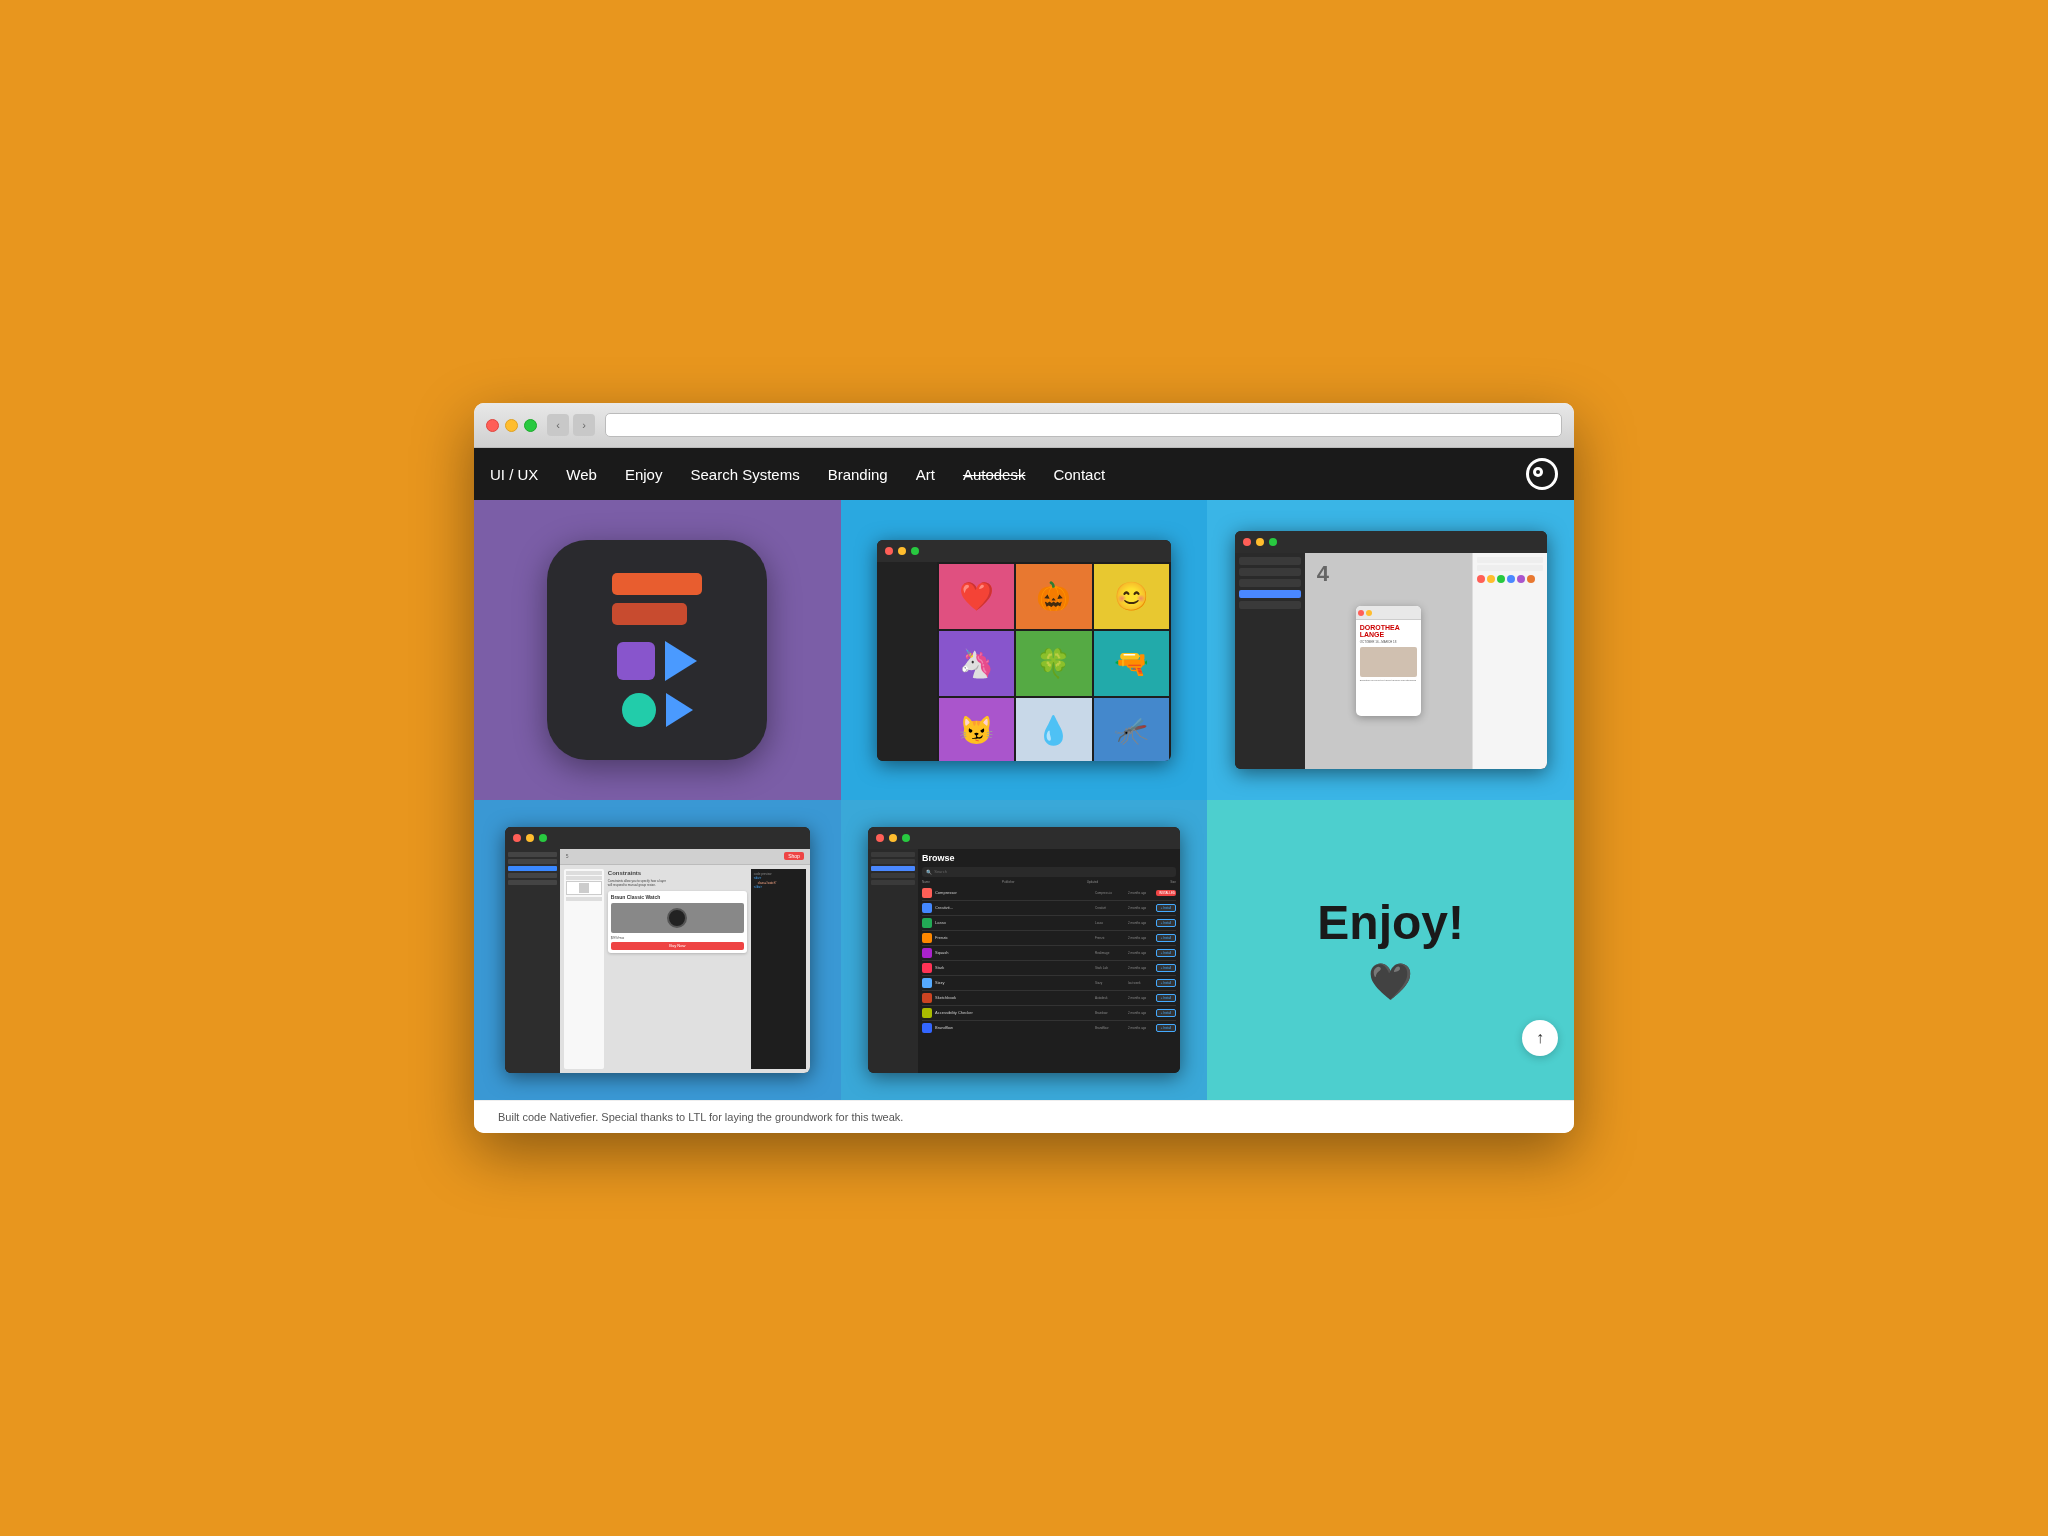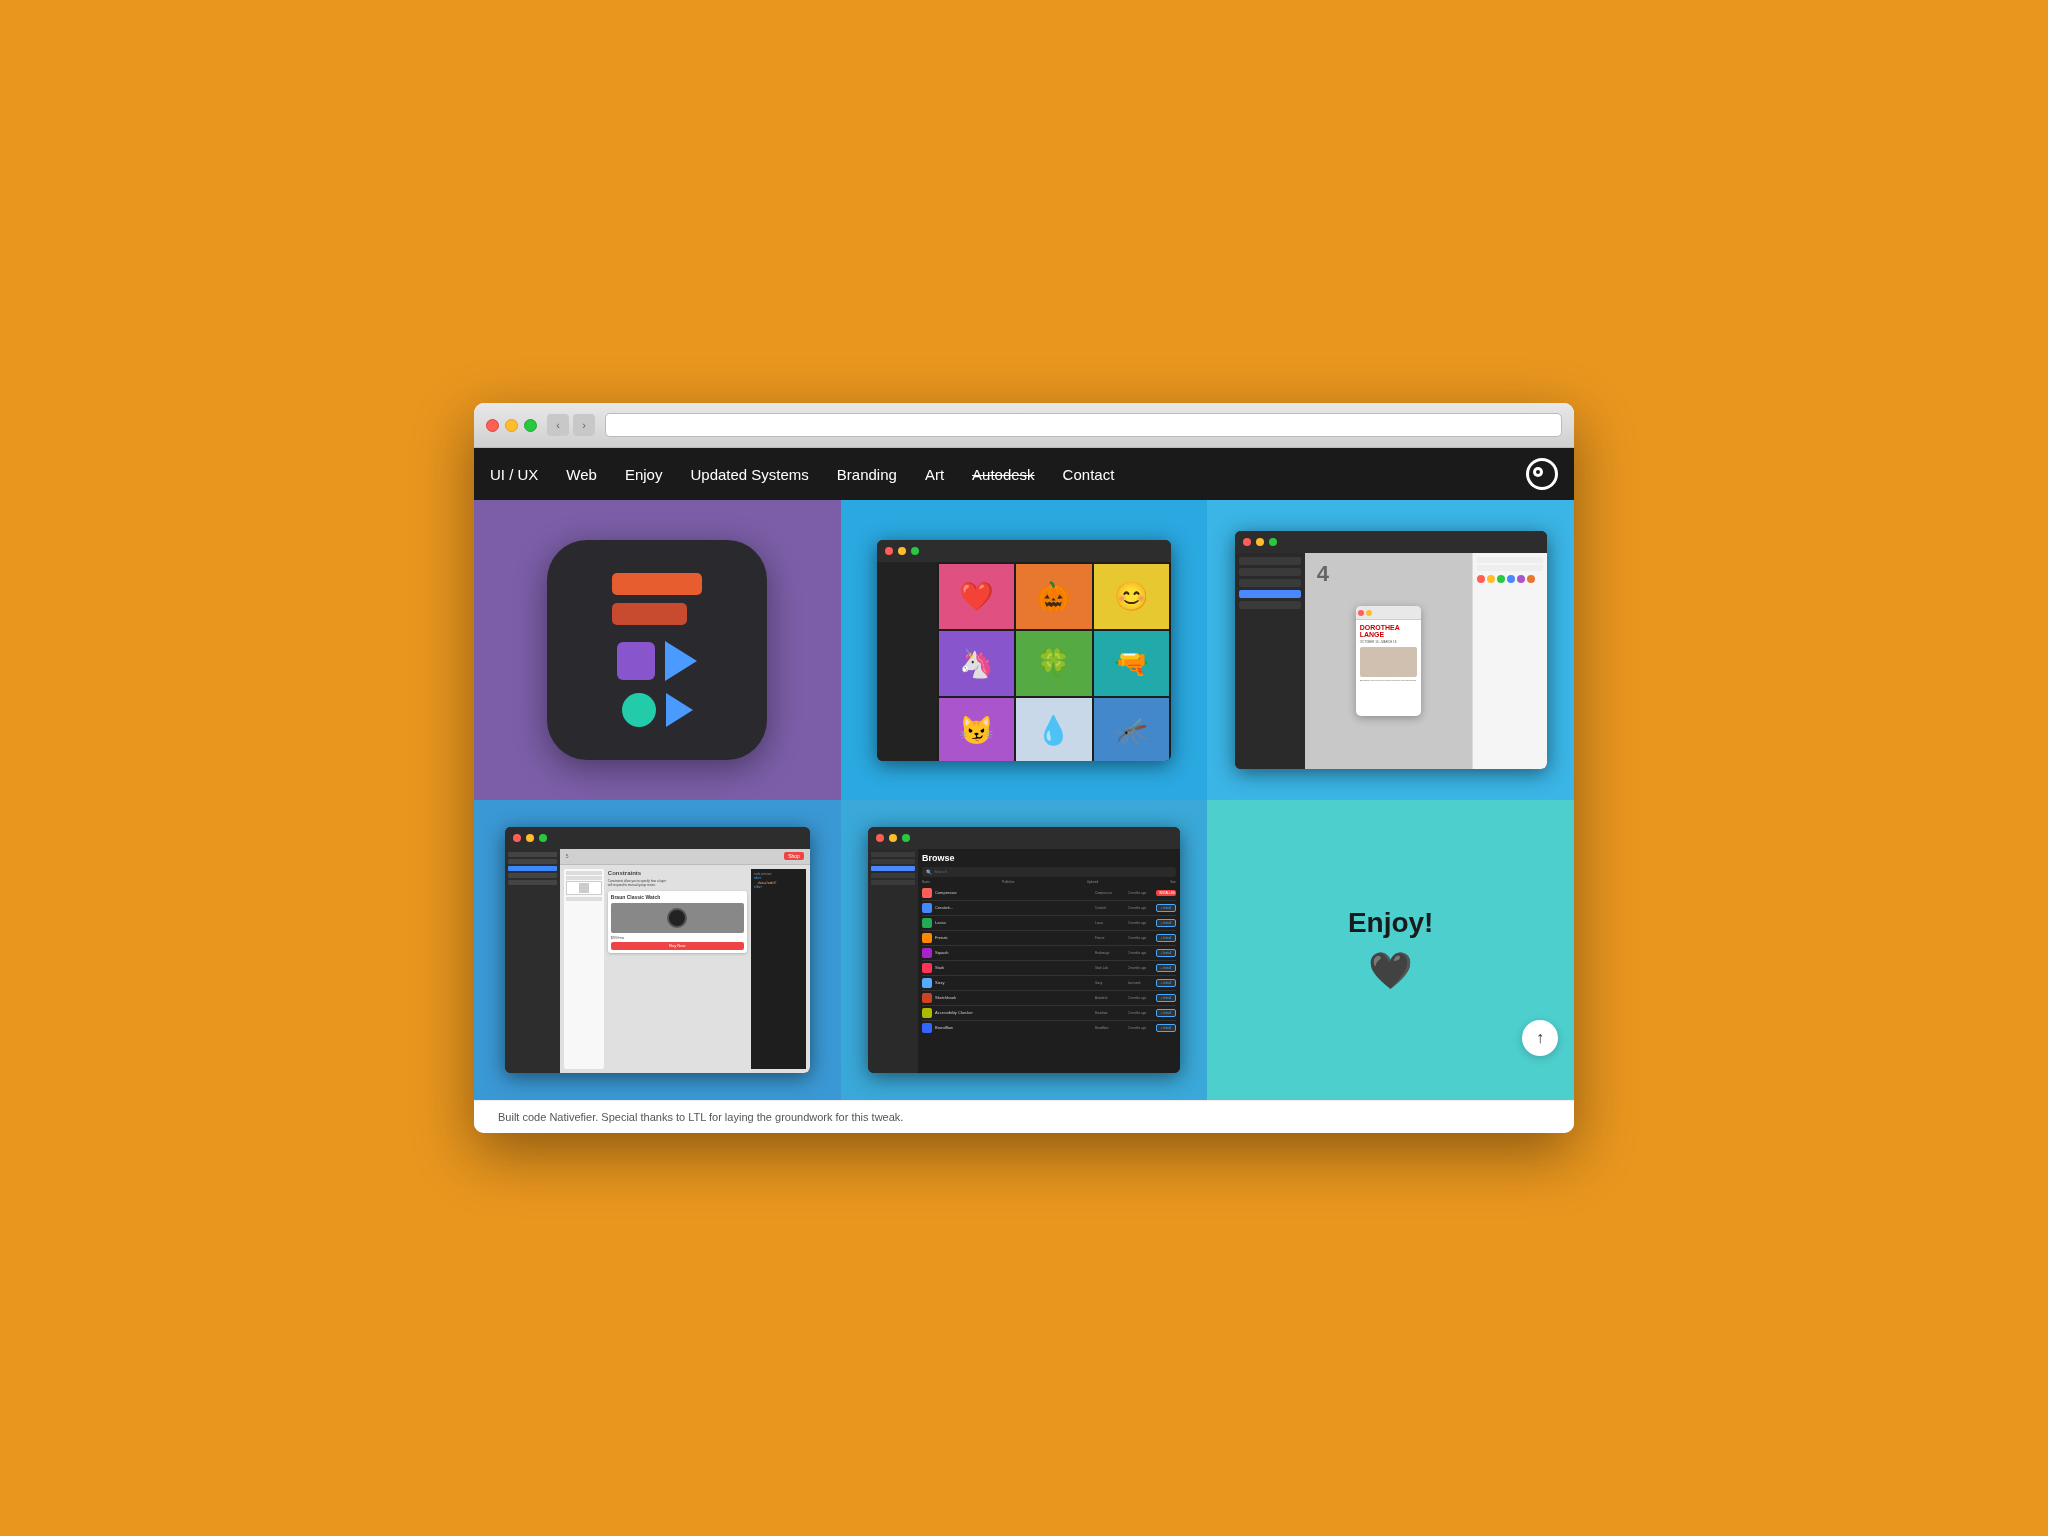--- a/index.html
+++ b/index.html
@@ -310,21 +310,21 @@
     .emoji-cell.orange-bg { background: #e87830; }
     .emoji-cell.yellow-bg { background: #e8c830; }
     .emoji-cell.purple-bg { background: #8855cc; }
     .emoji-cell.green-bg { background: #55aa44; }
     .emoji-cell.teal-bg { background: #22aaaa; }
     .emoji-cell.purple2-bg { background: #aa55cc; }
     .emoji-cell.light-bg { background: #c8d8e8; }
     .emoji-cell.blue-bg { background: #4488cc; }
 
     .enjoy-text {
-      font-size: 28px;
+      font-size: 48px;
       font-weight: 800;
       color: #1a1a1a;
       text-align: center;
       line-height: 1.1;
     }
 
     .heart-icon {
       font-size: 36px;
       color: #1a1a1a;
     }
@@ -397,21 +397,21 @@
       <div class="nav-arrow">›</div>
     </div>
     <div class="address-bar"></div>
   </div>
 
   <nav class="nav-bar">
     <div class="nav-links">
       <a class="nav-link">UI / UX</a>
       <a class="nav-link">Web</a>
       <a class="nav-link">Enjoy</a>
-      <a class="nav-link">Updated Systems</a>
+      <a class="nav-link">Search Systems</a>
       <a class="nav-link">Branding</a>
       <a class="nav-link">Art</a>
       <a class="nav-link active">Autodesk</a>
       <a class="nav-link">Contact</a>
     </div>
     <div class="nav-icon">
       <svg viewBox="0 0 28 28" xmlns="http://www.w3.org/2000/svg">
         <circle cx="14" cy="14" r="13" fill="#1a1a1a"></circle>
         <circle cx="10" cy="12" r="5" fill="white"></circle>
         <circle cx="10" cy="12" r="2" fill="#1a1a1a"></circle>

